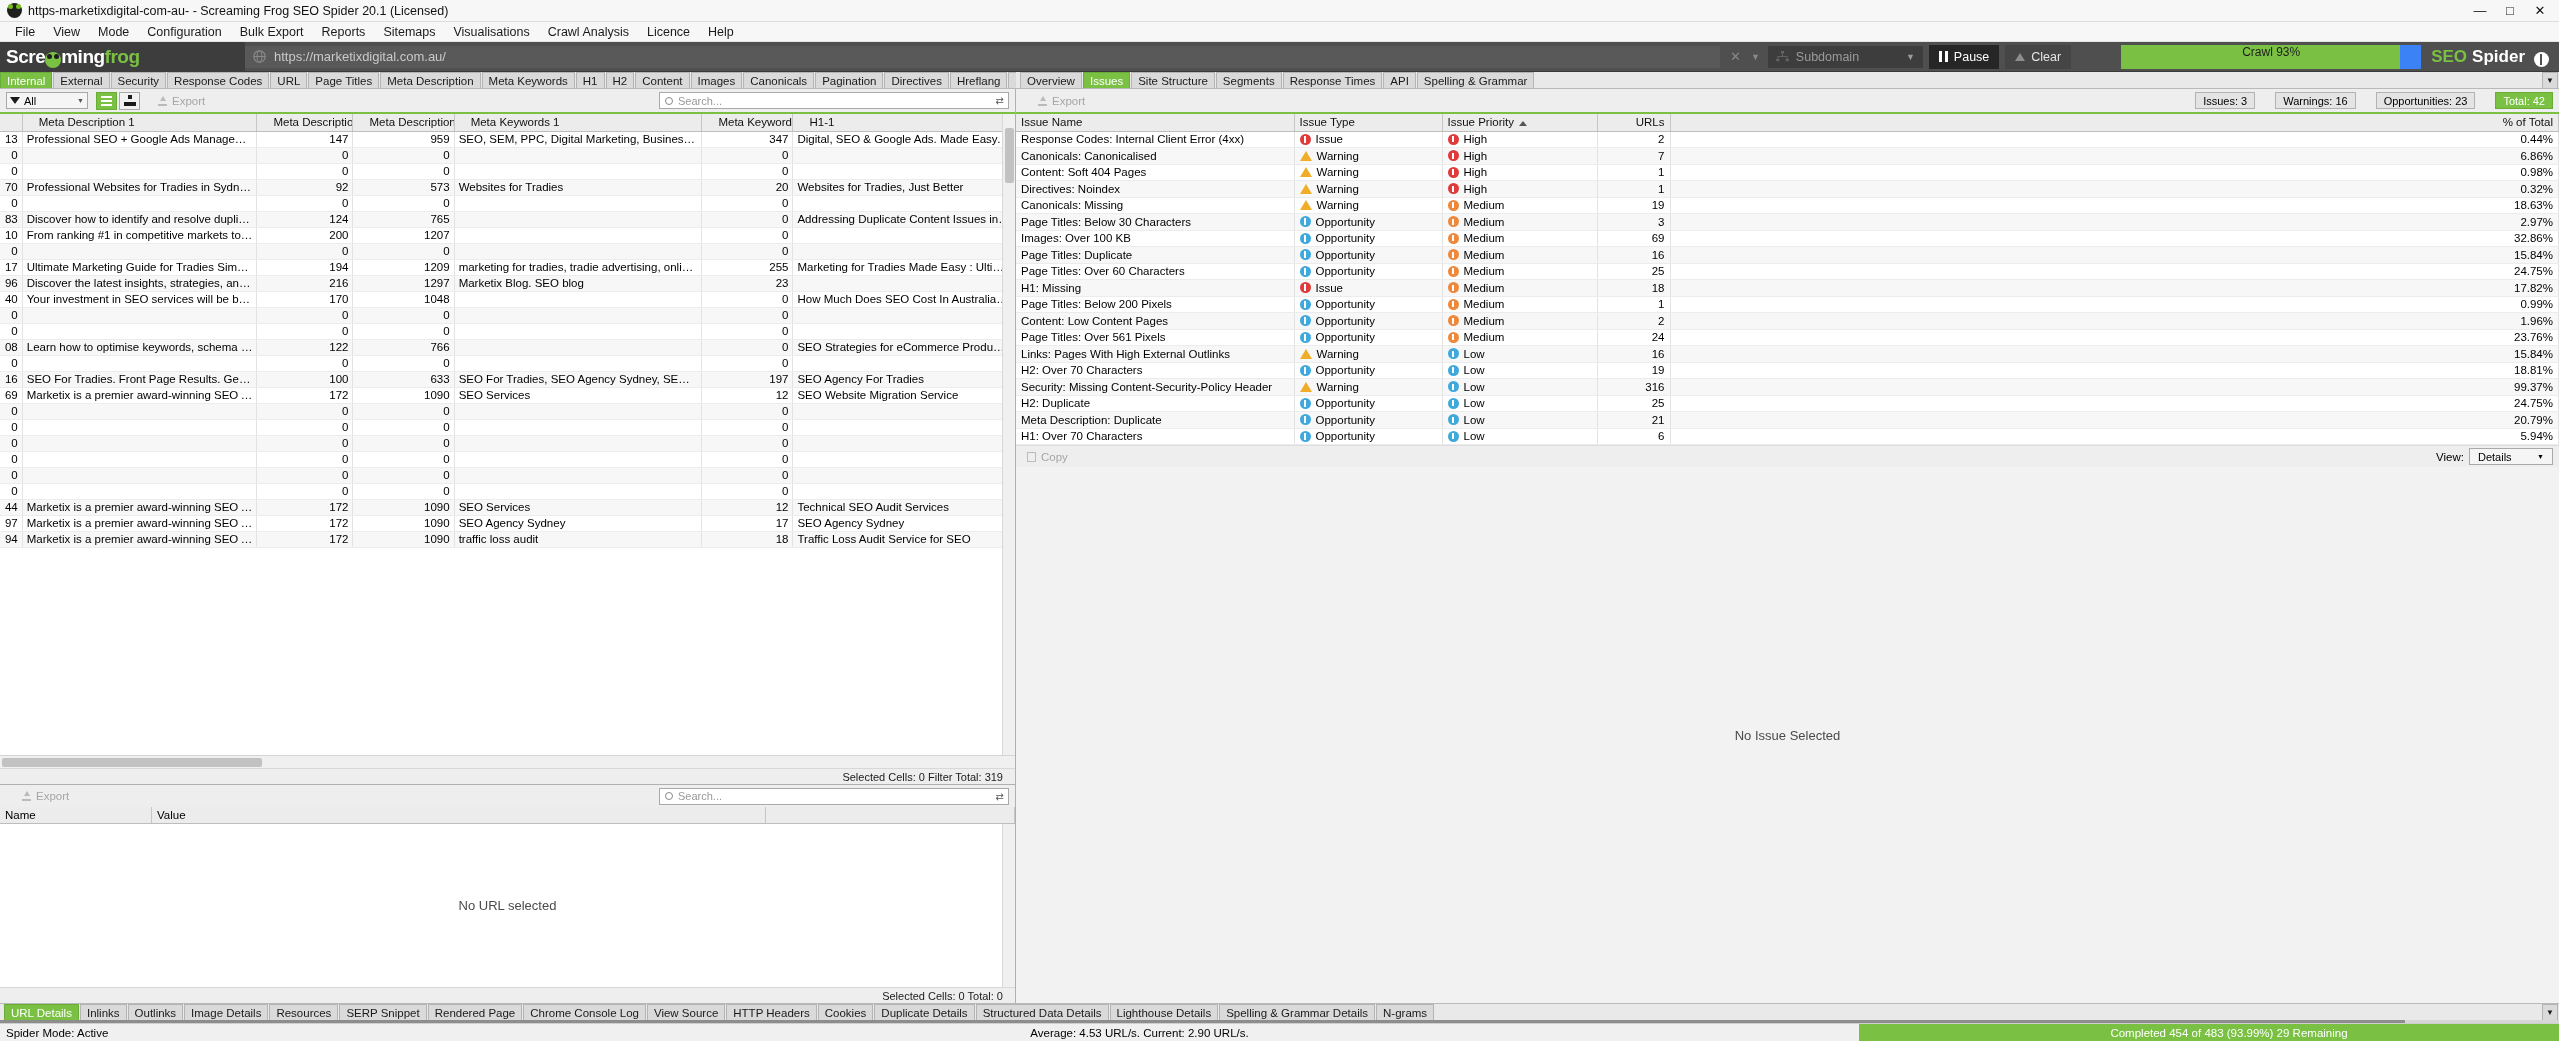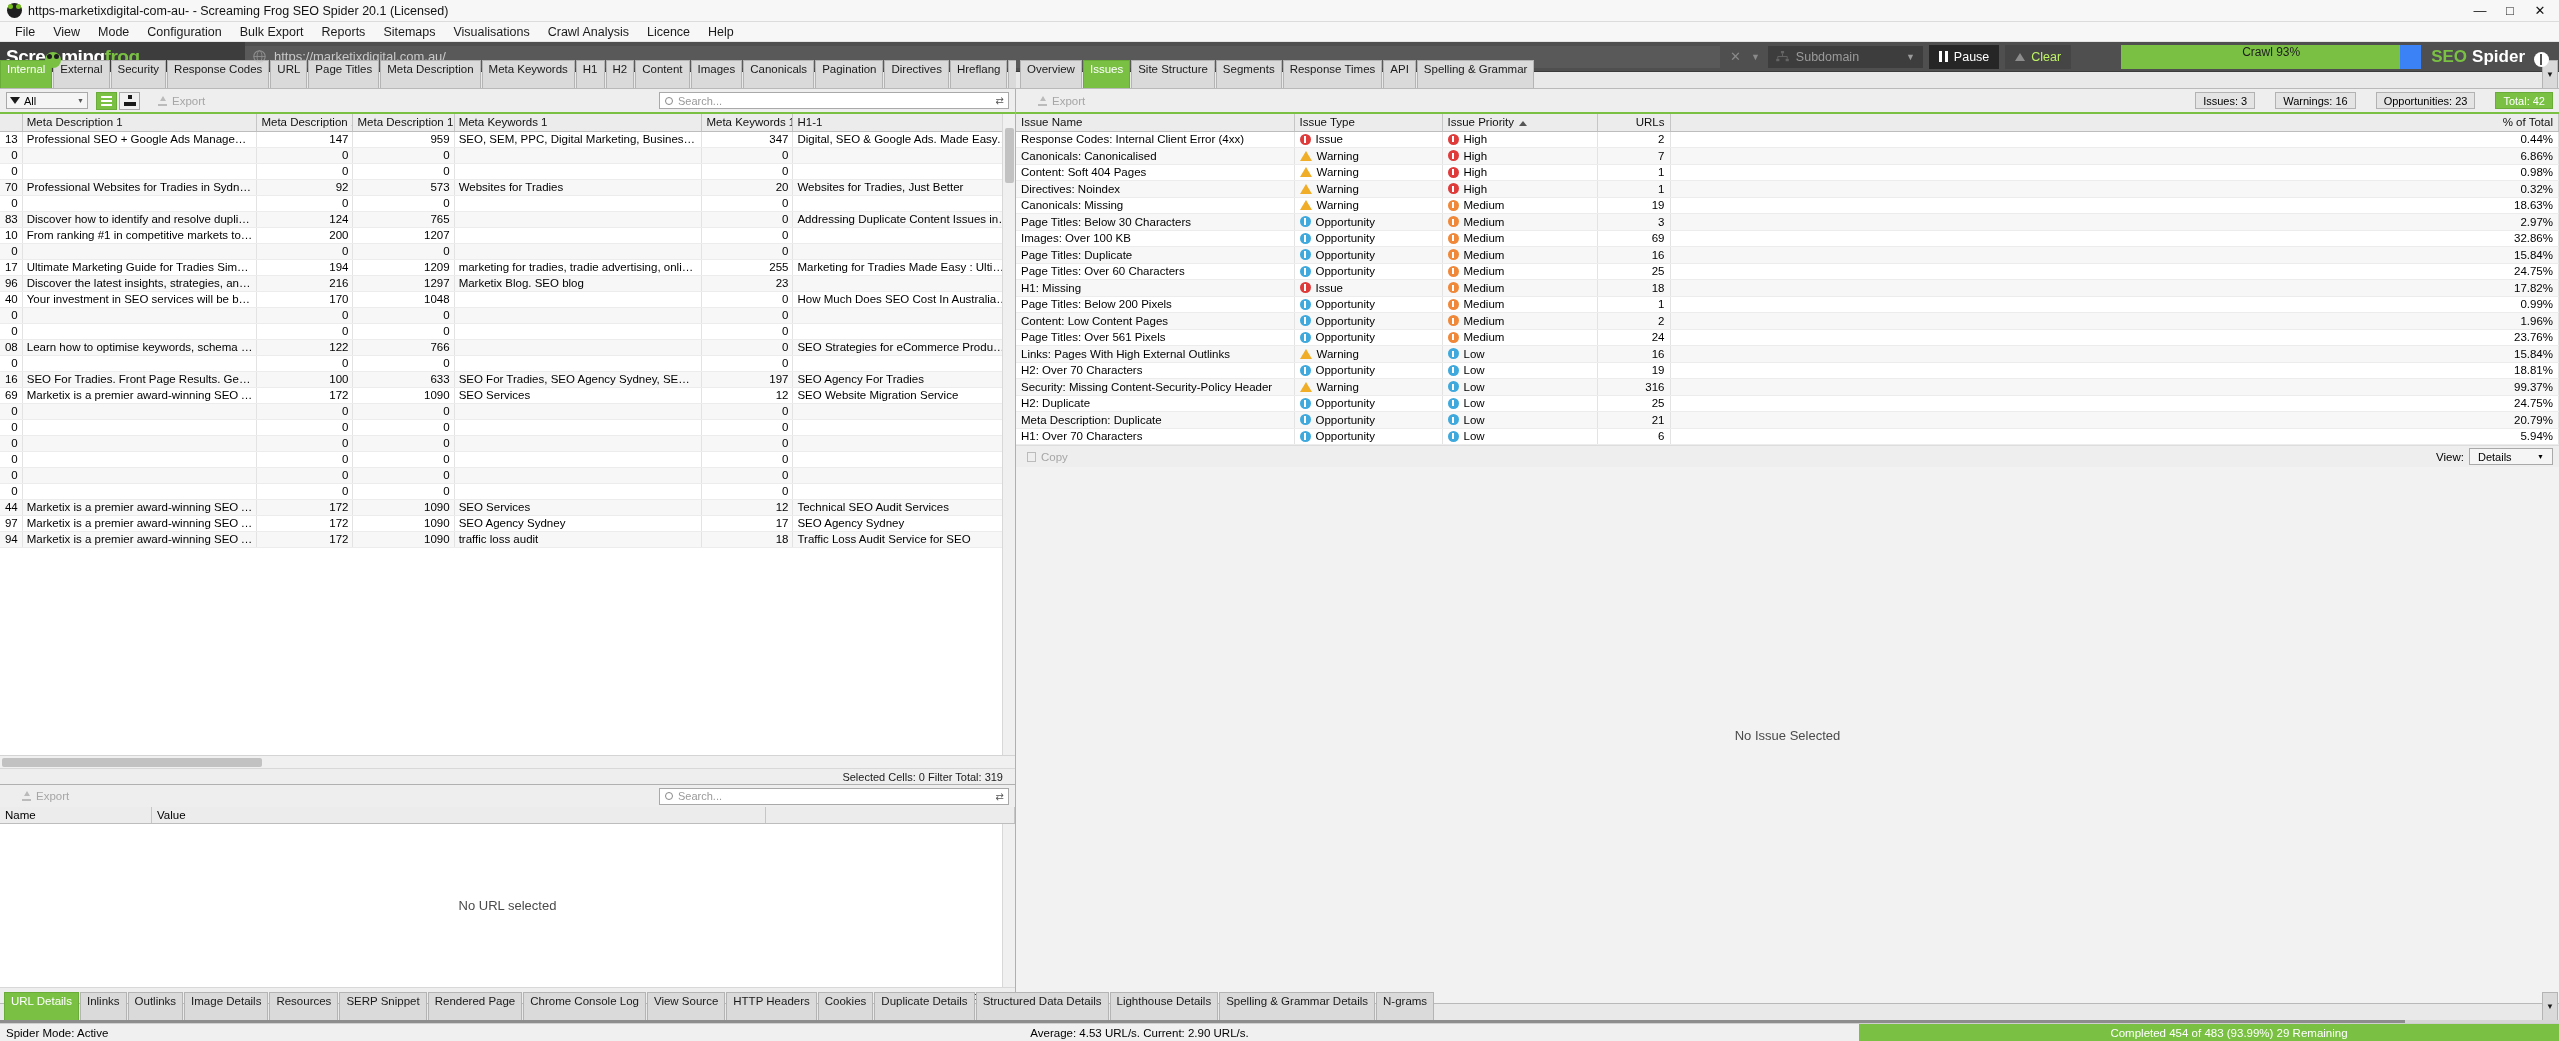--- a/index.html
+++ b/index.html
@@ -83,21 +83,21 @@
   }
   .tb-select .sel-icon { width: 13px; height: 11px; margin-right: 7px; opacity: .5; flex: 0 0 13px; }
   .tb-select .sel-label { color: #9b9b9b; font-size: 12.5px; flex: 1 1 auto; }
   .tb-select .sel-caret { color: #9b9b9b; font-size: 9px; }
 
   .tb-btn {
     height: 24px; display: flex; align-items: center; padding: 0 10px;
     font-size: 12.5px; margin-right: 6px; flex: 0 0 auto; white-space: nowrap;
   }
   .tb-btn.pause { background: #262626; color: #ffffff; }
-  .tb-btn.clear { background: #454545; color: #bef264; }
+  .tb-btn.clear { background: #454545; color: #e5e5e5; }
   .pause-glyph {
     display: inline-block; width: 9px; height: 11px; margin-right: 6px; position: relative;
   }
   .pause-glyph::before, .pause-glyph::after {
     content: ""; position: absolute; top: 0; width: 3px; height: 11px; background: #fff;
   }
   .pause-glyph::before { left: 0; }
   .pause-glyph::after { right: 0; }
   .clear-glyph {
     width: 0; height: 0; border-left: 5px solid transparent; border-right: 5px solid transparent;
@@ -128,21 +128,21 @@
   .seo-spider-brand .ss-mark::after {
     content: ""; position: absolute; left: 6px; top: 2px; width: 2px; height: 11px; background: #4f4f4f;
   }
 
   
   .tabstrip {
     height: 17px; background: #e9e9e9; display: flex; align-items: flex-end;
     flex: 0 0 17px; border-bottom: 1px solid #b9b9b9;
   }
   .tab {
-    height: 28px; padding: 0 6px; font-size: 11.5px; line-height: 16px;
+    height: 16px; padding: 0 6px; font-size: 11.5px; line-height: 16px;
     background: #dadada; border: 1px solid #b4b4b4; border-bottom: none;
     margin-right: 1px; white-space: nowrap; color: #1a1a1a; margin-top: 24px;
   }
   .tab.active { background: #7ac143; color: #ffffff; border-color: #6aac38; font-weight: normal; }
   .tab.small-arrow {
     padding: 0 3px; font-size: 8px; display: flex; align-items: center;
   }
   .left-tabs { display: flex; align-items: flex-end; width: 1016px; flex: 0 0 1016px; overflow: hidden; }
   .right-tabs { display: flex; align-items: flex-end; flex: 1 1 auto; padding-left: 4px; }
   .right-tabs .spacer { flex: 1 1 auto; }
@@ -200,21 +200,21 @@
     margin-right: 5px; flex: 0 0 8px;
   }
   .search-box .sb-text { color: #999; font-size: 11px; flex: 1 1 auto; }
   .search-box .sb-opts { color: #555; font-size: 10px; letter-spacing: -1px; }
 
   
   .table-wrap { flex: 1 1 auto; overflow: hidden; background: #ffffff; position: relative; border-top: 2px solid #7ac143; }
   table.grid { border-collapse: collapse; width: 100%; table-layout: fixed; }
   table.grid th {
     background: #ececec; border-right: 1px solid #c6c6c6; border-bottom: 1px solid #bdbdbd;
-    font-weight: normal; font-size: 11.5px; text-align: left; padding: 2px 4px;
+    font-weight: normal; font-size: 11.5px; text-align: left; padding: 2px 16px;
     height: 17px; white-space: nowrap; overflow: hidden; color: #111;
   }
   table.grid td {
     border-right: 1px solid #e3e3e3; border-bottom: 1px solid #ececec;
     font-size: 11.5px; padding: 1px 4px; height: 16px; white-space: nowrap;
     overflow: hidden; text-overflow: ellipsis;
   }
   table.grid tr:nth-child(even) td { background: #f7f7f7; }
   table.grid tr:nth-child(odd) td { background: #ffffff; }
   td.num { text-align: right; }

